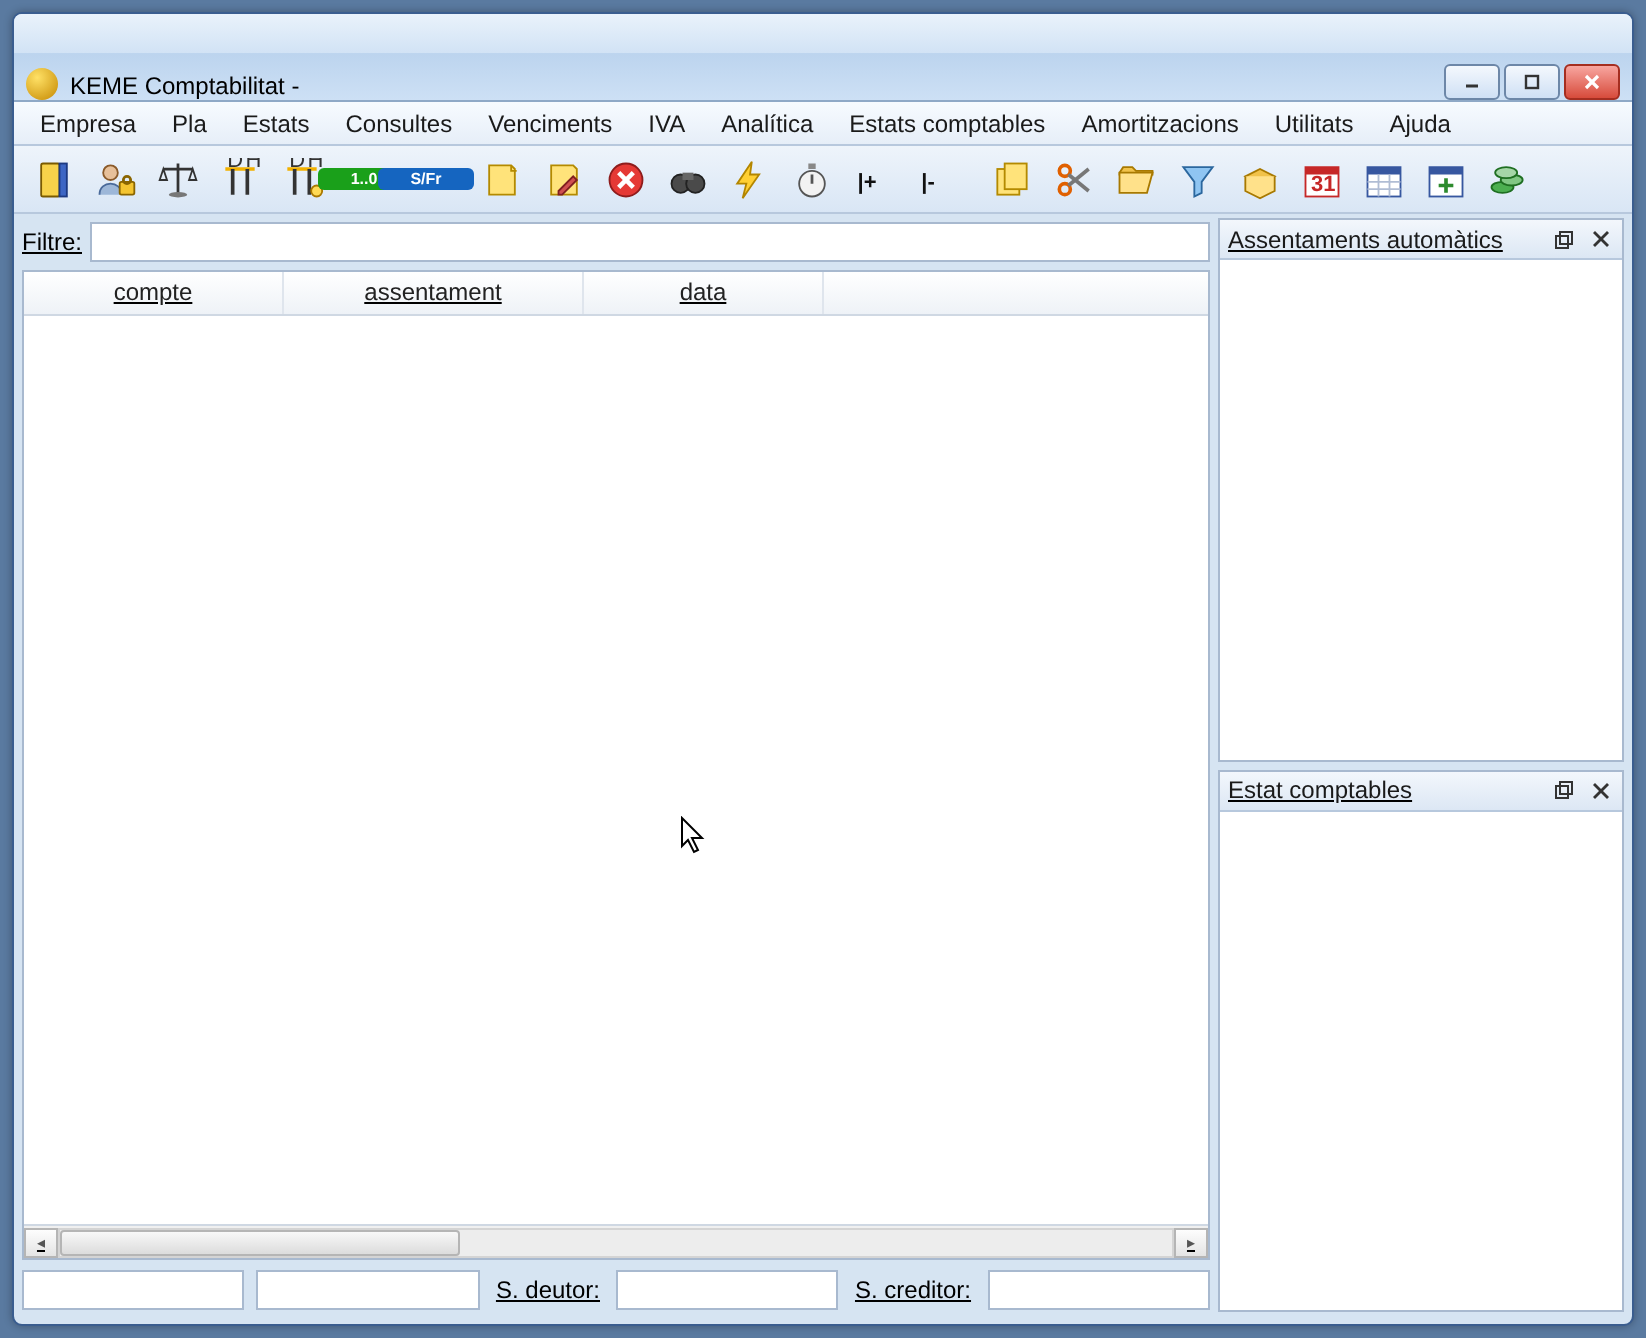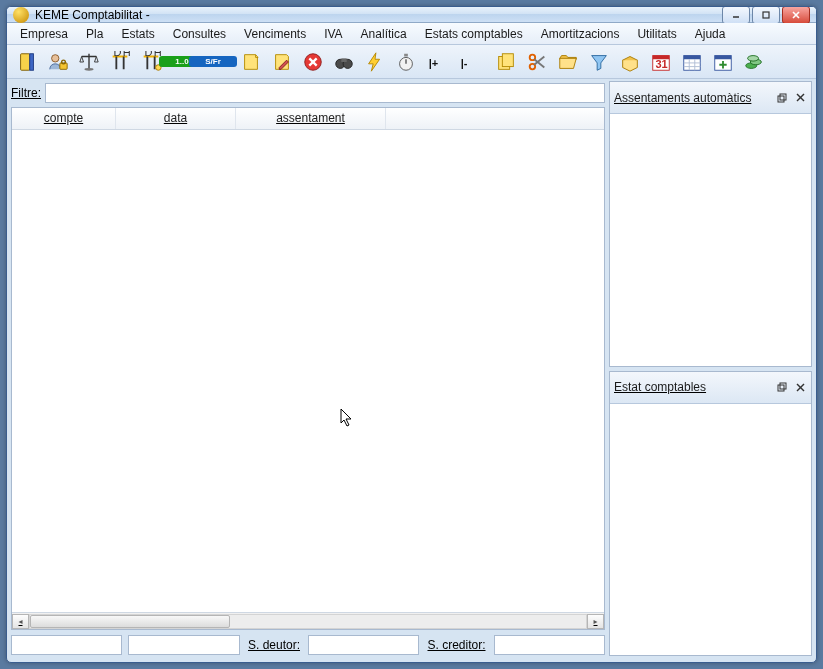--- a/index.html
+++ b/index.html
@@ -1,18 +1,18 @@
 <!DOCTYPE html>
 <html><head>
 <meta charset="utf-8">
 <style>
   * { box-sizing: border-box; margin: 0; padding: 0; font-family: "Segoe UI", Tahoma, sans-serif; font-size: 12px; }
   body { background: #5a7aa0; padding: 6px; width: 823px; height: 669px; overflow: hidden; }
   .window { width: 811px; height: 657px; background: #d6e4f2; border: 1px solid #3a5d8f; border-radius: 5px; overflow: hidden; box-shadow: 0 0 4px rgba(0,0,0,.3); display: flex; flex-direction: column; }
-  .titlebar { height: 16px; background: linear-gradient(to bottom,#e9f2fb 0%,#d2e3f5 45%,#bcd4ee 46%,#cde0f5 100%); display: flex; align-items: center; padding: 0 6px; border-bottom: 1px solid #8fa9c7; }
+  .titlebar { height: 44px; background: linear-gradient(to bottom,#e9f2fb 0%,#d2e3f5 45%,#bcd4ee 46%,#cde0f5 100%); display: flex; align-items: flex-end; padding: 0 6px; border-bottom: 1px solid #8fa9c7; }
   .titlebar .app-icon { width:16px; height:16px; border-radius:50%; background: radial-gradient(circle at 35% 30%, #ffe166, #c58800); margin-right:6px; }
   .titlebar .title { flex: 1; font-size: 12px; color:#000; }
   .win-btns { display: flex; gap: 2px; }
   .win-btn { width: 28px; height: 18px; border: 1px solid #6d87a8; border-radius: 3px; display:flex; align-items:center; justify-content:center; background: linear-gradient(to bottom,#f4f8fd,#cfe0f5); font-size:10px; color:#2b2b2b; cursor:default;}
   .win-btn.close { background: linear-gradient(to bottom,#f8a6a0,#d74b3b); color:#fff; border-color:#a52e20;}
   .win-btn svg { width:10px; height:10px; }
   .menubar { height: 22px; background: linear-gradient(to bottom,#f7fbff,#e6eef8); border-bottom:1px solid #b7c8dd; display:flex; align-items:flex-end; padding: 0 4px;}
   .menu-item { padding: 3px 9px; color:#1a1a1a; cursor:default; }
   .toolbar { height: 34px; background: linear-gradient(to bottom,#eef4fb,#d9e6f5); border-bottom:1px solid #b7c8dd; display:flex; align-items:center; padding: 2px 6px; gap:3px;}
   .tbtn { width:28px; height:28px; border:1px solid transparent; border-radius:3px; display:flex; align-items:center; justify-content:center; cursor:default;}
@@ -20,35 +20,35 @@
   .tsep { width:4px; }
   .txt-badge { font-size:8px; font-weight:bold; padding:1px 16px; border-radius:3px; color:#fff;}
   .content { flex:1; display:flex; gap:4px; padding: 2px 4px 6px 4px; overflow:hidden;text-decoration:underline; }
   .left { width: 594px; display:flex; flex-direction:column; gap:2px; }
   .filter-row { display:flex; align-items:center; gap:4px; padding:2px 0;}
   .filter-row label { font-size:12px; }
   .filter-row input { flex:1; height:20px; border:1px solid #a8b9cf; background:#fff; padding:0 4px;}
   .table-wrap { flex:1; background:#fff; border:1px solid #a8b9cf; display:flex; flex-direction:column; overflow:hidden;}
   .thead { height:22px; background:linear-gradient(to bottom,#ffffff,#eef2f7); border-bottom:1px solid #cfd8e3; display:flex;}
   .th { border-right:1px solid #dfe5ed; padding:3px 8px; color:#222; text-align:center;}
-  .th.c1{width:104px;text-align:center;}
+  .th.c1{width:130px;text-align:center;}
   .th.c2{width:120px;}
   .th.c3{width:150px;}
   .th.c4{flex:1;text-align:right; padding-right:30px;}
   .tbody{ flex:1; background:#fff; position:relative;}
   .hscroll { height:17px; background:#f0f0f0; border-top:1px solid #cfd8e3; display:flex; align-items:center;}
   .hscroll .arrow{ width:17px;height:15px;background:linear-gradient(#fdfdfd,#e4e4e4);border:1px solid #b5b5b5;display:flex;align-items:center;justify-content:center;font-size:8px;color:#555;}
   .hscroll .track{flex:1;background:#ededed;border:1px solid #d4d4d4;height:15px;position:relative;}
   .hscroll .thumb{position:absolute;left:0;top:0;height:13px;width:200px;background:linear-gradient(#f8f8f8,#dcdcdc);border:1px solid #b5b5b5;border-radius:2px;}
   .bottom-row{ display:flex; gap:6px; align-items:center; padding-top:2px; height:24px;}
   .bottom-row .field{flex:1; height:20px; background:#fff; border:1px solid #a8b9cf;}
   .bottom-row .lab{ font-size:12px; padding:0 2px;}
   .right { flex:1; display:flex; flex-direction:column; gap:4px;}
   .panel { flex:1; display:flex; flex-direction:column; border:1px solid #a8b9cf; background:#fff;}
-  .panel-head{ height:32px; background:linear-gradient(to bottom,#f3f7fc,#dce7f4); border-bottom:1px solid #b7c8dd; display:flex; align-items:center; padding:0 4px; gap:4px;}
+  .panel-head{ height:20px; background:linear-gradient(to bottom,#f3f7fc,#dce7f4); border-bottom:1px solid #b7c8dd; display:flex; align-items:center; padding:0 4px; gap:4px;}
   .panel-head .ptitle{ flex:1; font-size:12px; color:#1a1a1a;}
   .panel-head .pbtn{ width:14px;height:14px; display:flex;align-items:center;justify-content:center; color:#333; cursor:default;}
   .panel-body{ flex:1; background:#fff;}
   .cursor-pointer { position:absolute; left:340px; top:408px; width:14px; height:20px; pointer-events:none;}
 </style>
 </head>
 <body>
 
 <div class="window">
 
@@ -254,22 +254,22 @@
 
   <div class="content">
     <div class="left">
       <div class="filter-row">
         <label>Filtre:</label>
         <input type="text" value="" style="">
       </div>
       <div class="table-wrap">
         <div class="thead">
           <div class="th c1">compte</div>
+          <div class="th c3">assentament</div>
           <div class="th c2">data</div>
-          <div class="th c3">assentament</div>
         </div>
         <div class="tbody"></div>
         <div class="hscroll">
           <div class="arrow">◂</div>
           <div class="track">
               <div class="thumb"></div>
             </div>
           <div class="arrow">▸</div>
         </div>
       </div>

